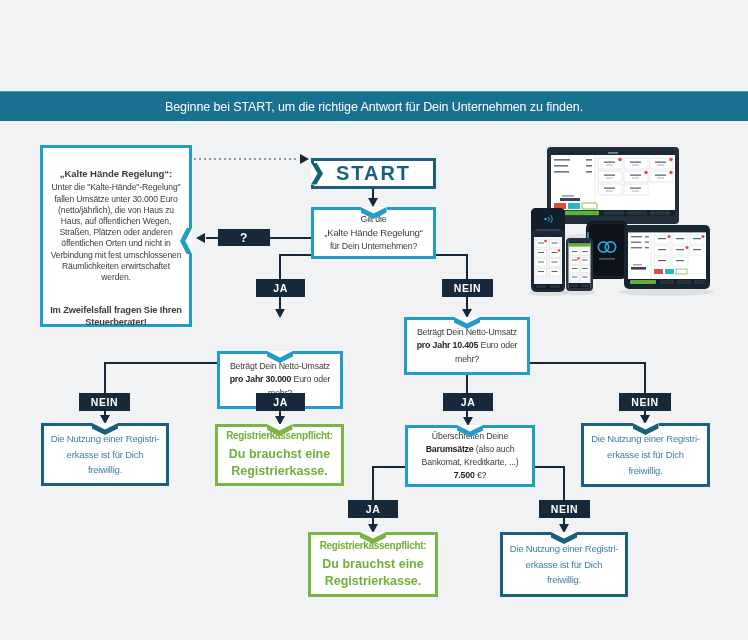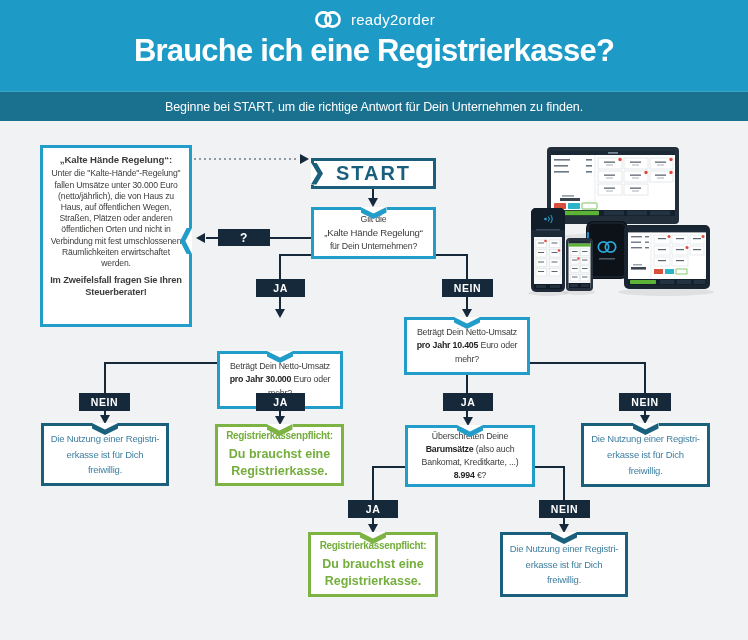--- a/index.html
+++ b/index.html
@@ -20,23 +20,23 @@
 
   
   .box { position:absolute; background:#fff; box-sizing:border-box; }
   .b-teal  { border:3px solid #229cc9; }
   .b-dark  { border:3px solid #1a5f7b; }
   .b-green { border:3px solid #7cb342; }
 
   .start { display:flex; align-items:center; justify-content:center; font-size:20px; font-weight:800;
            color:#1a5f7b; letter-spacing:2px; }
 
-  .info { font-size:8.6px; line-height:1.3; letter-spacing:-0.15px; color:#3c3c3b; text-align:center; padding:6px 5px; }
+  .info { font-size:8.6px; line-height:1.3; letter-spacing:-0.15px; color:#3c3c3b; text-align:center; padding:20px 5px; }
   .info .t { font-weight:bold; font-size:9.6px; letter-spacing:-0.1px; margin-bottom:2px; }
-  .info .f { font-weight:bold; font-size:9.3px; margin-top:5px; line-height:1.3; }
+  .info .f { font-weight:bold; font-size:9.3px; margin-top:21px; line-height:1.3; }
 
   .q { display:flex; flex-direction:column; justify-content:center; text-align:center;
        font-size:8.8px; letter-spacing:-0.2px; line-height:1.5; color:#3c3c3b; padding:3px 3px; }
   .q b { color:#252525; }
   .q .l2 { font-weight:normal; font-size:9.6px; }
 
   .tag { position:absolute; background:#16293a; color:#fff; font-weight:bold; font-size:10.5px;
          letter-spacing:0.6px; display:flex; align-items:center; justify-content:center; }
 
   .result { color:#3f7fa1; font-size:9.5px; letter-spacing:-0.2px; line-height:1.65; white-space:pre-line;
@@ -60,30 +60,20 @@
   .n-right::after  { content:""; position:absolute; inset:0; background:var(--c);
                      clip-path:polygon(100% 0,45% 50%,100% 100%,55% 100%,0 50%,55% 0); }
 
   .devices { position:absolute; left:520px; top:135px; width:228px; height:165px; }
 </style>
 </head>
 <body>
 
 <div class="page">
 
-  <div class="header">
-    <div class="logo-row">
-      <svg width="30" height="21" viewBox="0 0 30 21">
-        <circle cx="10.5" cy="10.5" r="7.1" fill="none" stroke="#ffffff" stroke-width="2.6"></circle>
-        <circle cx="19.5" cy="10.5" r="7.1" fill="none" stroke="#ffffff" stroke-width="2.6"></circle>
-      </svg>
-      <span class="logo-text">ready2order</span>
-    </div>
-    <div class="title">Brauche ich eine Registrierkasse?</div>
-  </div>
   <div class="banner">
     <span>Beginne bei START, um die richtige Antwort für Dein Unternehmen zu finden.</span>
   </div>
 
   <svg class="connectors" width="748" height="640">
     <g stroke="#16293a" stroke-width="2" fill="none">
       <path d="M373 177 V199"></path>
       <path d="M311 238 H206"></path>
       <path d="M311 255 H280 V310"></path>
       <path d="M436 255 H467 V310"></path>
@@ -158,21 +148,21 @@
 
   <div class="box b-green must" style="left:215px; top:424px; width:129px; height:62px;">
     <span class="notch n-top" style="--c:#7cb342"></span>
     <span class="lbl">Registrierkassenpflicht:</span>
     <span class="txt">Du brauchst eine
 Registrierkasse.</span>
   </div>
 
   <div class="box b-teal q" style="left:405px; top:425px; width:130px; height:62px;">
     <span class="notch n-top" style="--c:#229cc9"></span>
-    <div><span>Überschreiten Deine </span><b>Barumsätze</b><span> (also auch Bankomat, Kreditkarte, ...) </span><b>8.994</b><span> €?</span></div>
+    <div><span>Überschreiten Deine </span><b>Barumsätze</b><span> (also auch Bankomat, Kreditkarte, ...) </span><b>7.500</b><span> €?</span></div>
   </div>
 
   <div class="box b-dark result" style="left:581px; top:423px; width:129px; height:64px;">
     <span class="notch n-top" style="--c:#1a5f7b"></span>
     <span>Die Nutzung einer Registri-
 erkasse ist für Dich
 freiwillig.</span>
   </div>
 
   <div class="tag" style="left:348px; top:500px; width:50px; height:18px;">JA</div>

